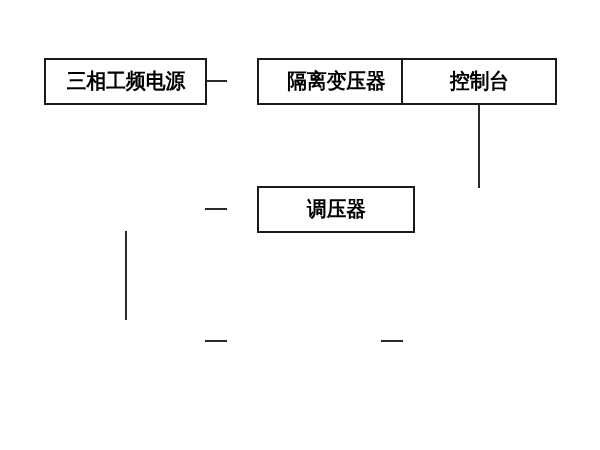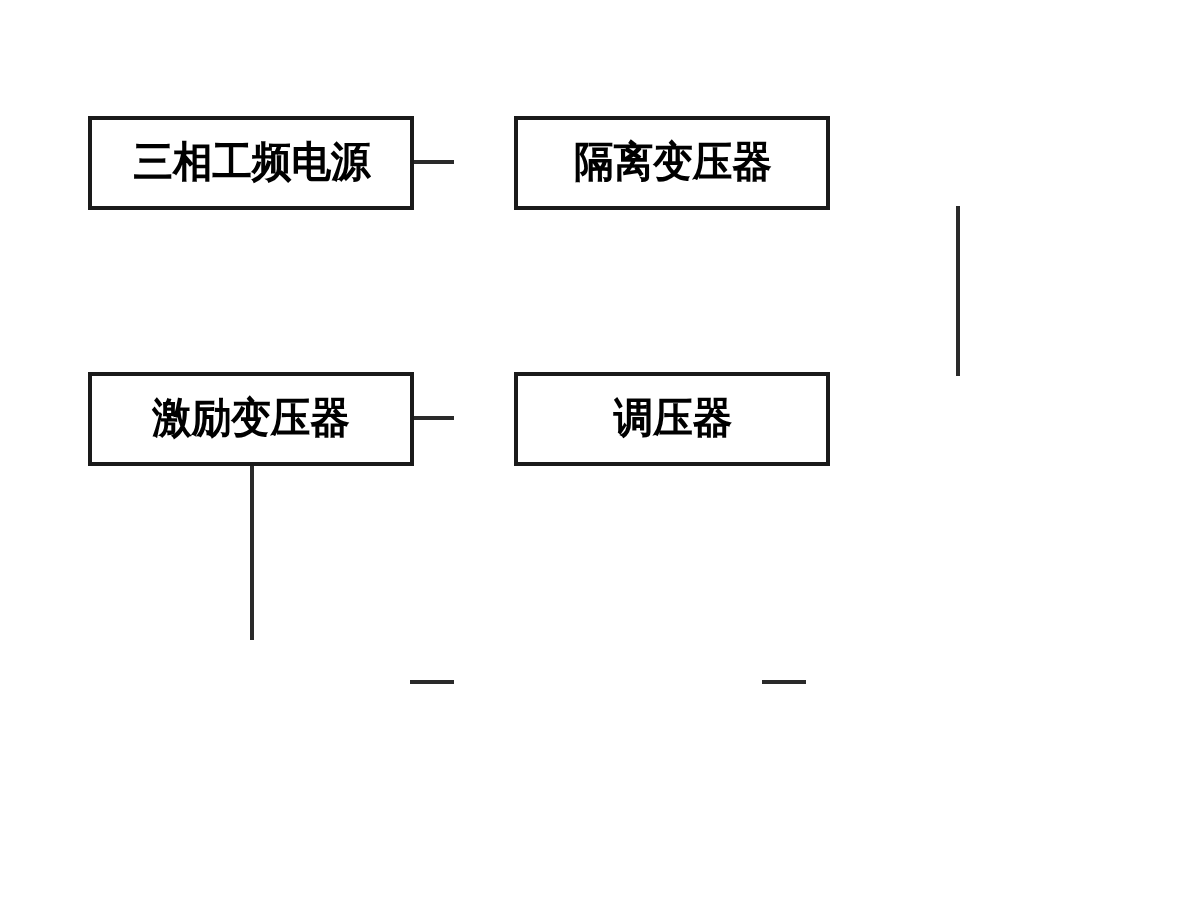--- a/index.html
+++ b/index.html
@@ -82,22 +82,22 @@
   <div class="edge edge-v e-a2a3"></div>
   <div class="edge edge-h e-a3b3"></div>
   <div class="edge edge-h e-b3c3"></div>
 
   <div class="node col-a row-1">
     <span class="node-label">三相工频电源</span>
   </div>
   <div class="node col-b row-1">
     <span class="node-label">隔离变压器</span>
   </div>
+  <div class="node col-c row-1">
+    <span class="node-label">控制台</span>
+  </div>
 
-  <div class="node col-a row-2">
-    <span class="node-label">激励变压器</span>
-  </div>
   <div class="node col-b row-2">
     <span class="node-label">调压器</span>
   </div>
 
 
 </div>
 
 </body></html>

